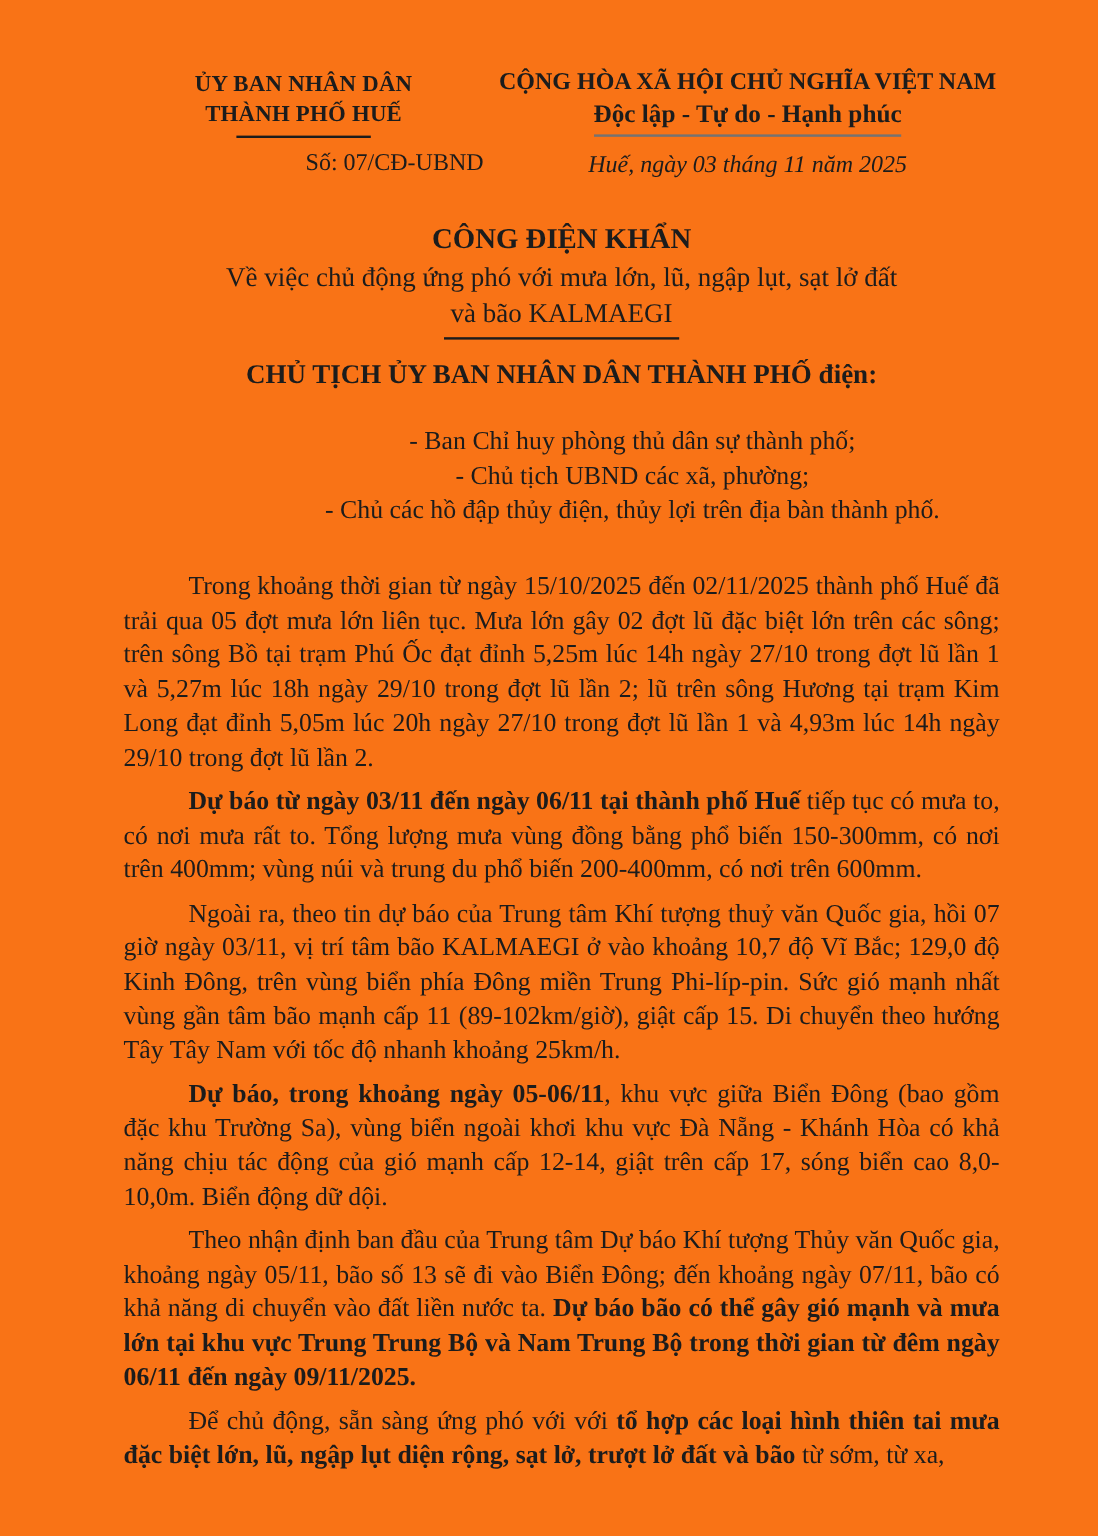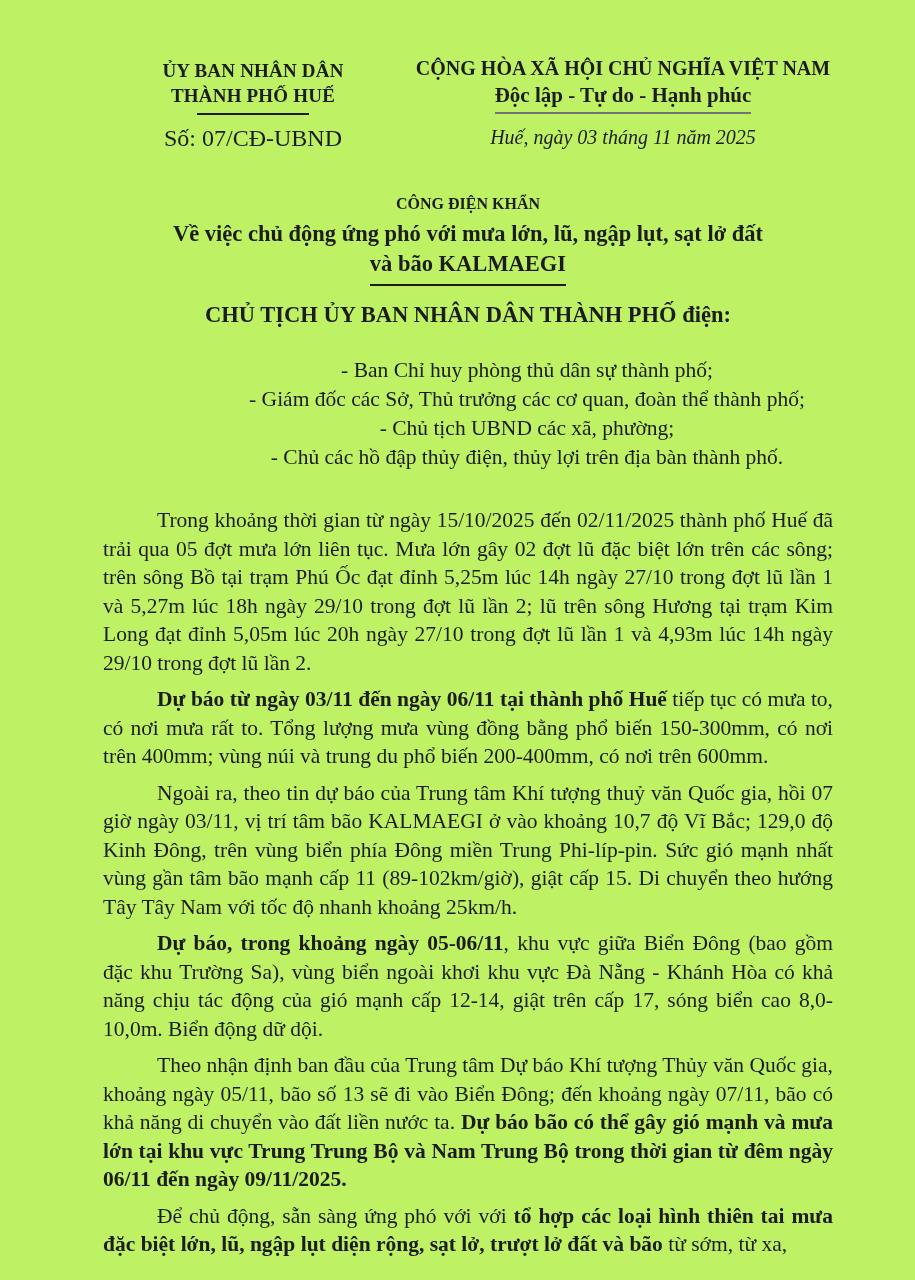--- a/index.html
+++ b/index.html
@@ -1,36 +1,36 @@
 <!DOCTYPE html>
 <html lang="vi"><head>
 <meta charset="utf-8">
 <style>
   * { margin:0; padding:0; box-sizing:border-box; }
   html, body { background:#ffffff; }
   .page {
     width:915px; height:1280px; margin:0 auto;
-    background:#bef264; color:#1c1c1c;
+    background:#f97316; color:#1c1c1c;
     font-family:"Liberation Serif","DejaVu Serif",serif;
     padding:55px 82px 0 103px;
     overflow:hidden; position:relative;
   }
   .header { display:flex; align-items:flex-start; }
   .h-left { flex:0 0 300px; text-align:center; padding-top:3px; }
   .h-right { flex:1; text-align:center; margin-left:10px; }
   .h-org { font-weight:bold; font-size:19px; line-height:25px; letter-spacing:0.2px; }
   .h-org-rule { width:112px; border-top:2px solid #1c1c1c; margin:5px auto 10px; }
-  .h-num { font-size:24px; }
+  .h-num { font-size:20px;text-align:right; }
   .h-nat1 { font-weight:bold; font-size:20px; line-height:26px; }
   .h-nat2 { display:inline-block; font-weight:bold; font-size:21px;
             border-bottom:2px solid #737373; padding-bottom:4px; margin-top:2px; }
   .h-date { font-style:italic; font-size:20px; margin-top:12px; }
   .title-block { text-align:center; margin-top:36px; }
-  .t-main { font-weight:bold; font-size:16px; line-height:31px; }
-  .t-sub { font-weight:bold; font-size:22.5px; line-height:30px; }
+  .t-main { font-weight:bold; font-size:24px; line-height:31px; }
+  .t-sub { font-weight:normal; font-size:22.5px; line-height:30px; }
   .t-rule { width:196px; border-top:2px solid #1c1c1c; margin:5px auto 0; }
   .salutation { text-align:center; font-weight:bold; font-size:22.5px; margin-top:16px; }
   .recipients { margin-top:28px; padding-left:118px; font-size:21.5px; line-height:29px;text-align:center; }
   .body-text { margin-top:34px; font-size:21.5px; line-height:28.5px; text-align:justify; }
   .para { text-indent:54px; margin-bottom:8px; }
   .b { font-weight:bold; }
 </style>
 </head>
 <body>
 
@@ -56,21 +56,20 @@
     <div class="t-main">CÔNG ĐIỆN KHẨN</div>
     <div class="t-sub">Về việc chủ động ứng phó với mưa lớn, lũ, ngập lụt, sạt lở đất</div>
     <div class="t-sub">và bão KALMAEGI</div>
     <div class="t-rule"></div>
   </div>
 
   <div class="salutation">CHỦ TỊCH ỦY BAN NHÂN DÂN THÀNH PHỐ điện:</div>
 
   <div class="recipients">
       <div>- Ban Chỉ huy phòng thủ dân sự thành phố;</div>
-      <div>- Giám đốc các Sở, Thủ trưởng các cơ quan, đoàn thể thành phố;</div>
       <div>- Chủ tịch UBND các xã, phường;</div>
       <div>- Chủ các hồ đập thủy điện, thủy lợi trên địa bàn thành phố.</div>
     </div>
 
   <div class="body-text">
       <p class="para"><span>Trong khoảng thời gian từ ngày 15/10/2025 đến 02/11/2025 thành phố Huế đã trải qua 05 đợt mưa lớn liên tục. Mưa lớn gây 02 đợt lũ đặc biệt lớn trên các sông; trên sông Bồ tại trạm Phú Ốc đạt đỉnh 5,25m lúc 14h ngày 27/10 trong đợt lũ lần 1 và 5,27m lúc 18h ngày 29/10 trong đợt lũ lần 2; lũ trên sông Hương tại trạm Kim Long đạt đỉnh 5,05m lúc 20h ngày 27/10 trong đợt lũ lần 1 và 4,93m lúc 14h ngày 29/10 trong đợt lũ lần 2.</span></p>
       <p class="para"><span class="b">Dự báo từ ngày 03/11 đến ngày 06/11 tại thành phố Huế</span><span> tiếp tục có mưa to, có nơi mưa rất to. Tổng lượng mưa vùng đồng bằng phổ biến 150-300mm, có nơi trên 400mm; vùng núi và trung du phổ biến 200-400mm, có nơi trên 600mm.</span></p>
       <p class="para"><span>Ngoài ra, theo tin dự báo của Trung tâm Khí tượng thuỷ văn Quốc gia, hồi 07 giờ ngày 03/11, vị trí tâm bão KALMAEGI ở vào khoảng 10,7 độ Vĩ Bắc; 129,0 độ Kinh Đông, trên vùng biển phía Đông miền Trung Phi-líp-pin. Sức gió mạnh nhất vùng gần tâm bão mạnh cấp 11 (89-102km/giờ), giật cấp 15. Di chuyển theo hướng Tây Tây Nam với tốc độ nhanh khoảng 25km/h.</span></p>
       <p class="para"><span class="b">Dự báo, trong khoảng ngày 05-06/11</span><span>, khu vực giữa Biển Đông (bao gồm đặc khu Trường Sa), vùng biển ngoài khơi khu vực Đà Nẵng - Khánh Hòa có khả năng chịu tác động của gió mạnh cấp 12-14, giật trên cấp 17, sóng biển cao 8,0-10,0m. Biển động dữ dội.</span></p>
       <p class="para"><span>Theo nhận định ban đầu của Trung tâm Dự báo Khí tượng Thủy văn Quốc gia, khoảng ngày 05/11, bão số 13 sẽ đi vào Biển Đông; đến khoảng ngày 07/11, bão có khả năng di chuyển vào đất liền nước ta. </span><span class="b">Dự báo bão có thể gây gió mạnh và mưa lớn tại khu vực Trung Trung Bộ và Nam Trung Bộ trong thời gian từ đêm ngày 06/11 đến ngày 09/11/2025.</span></p>

